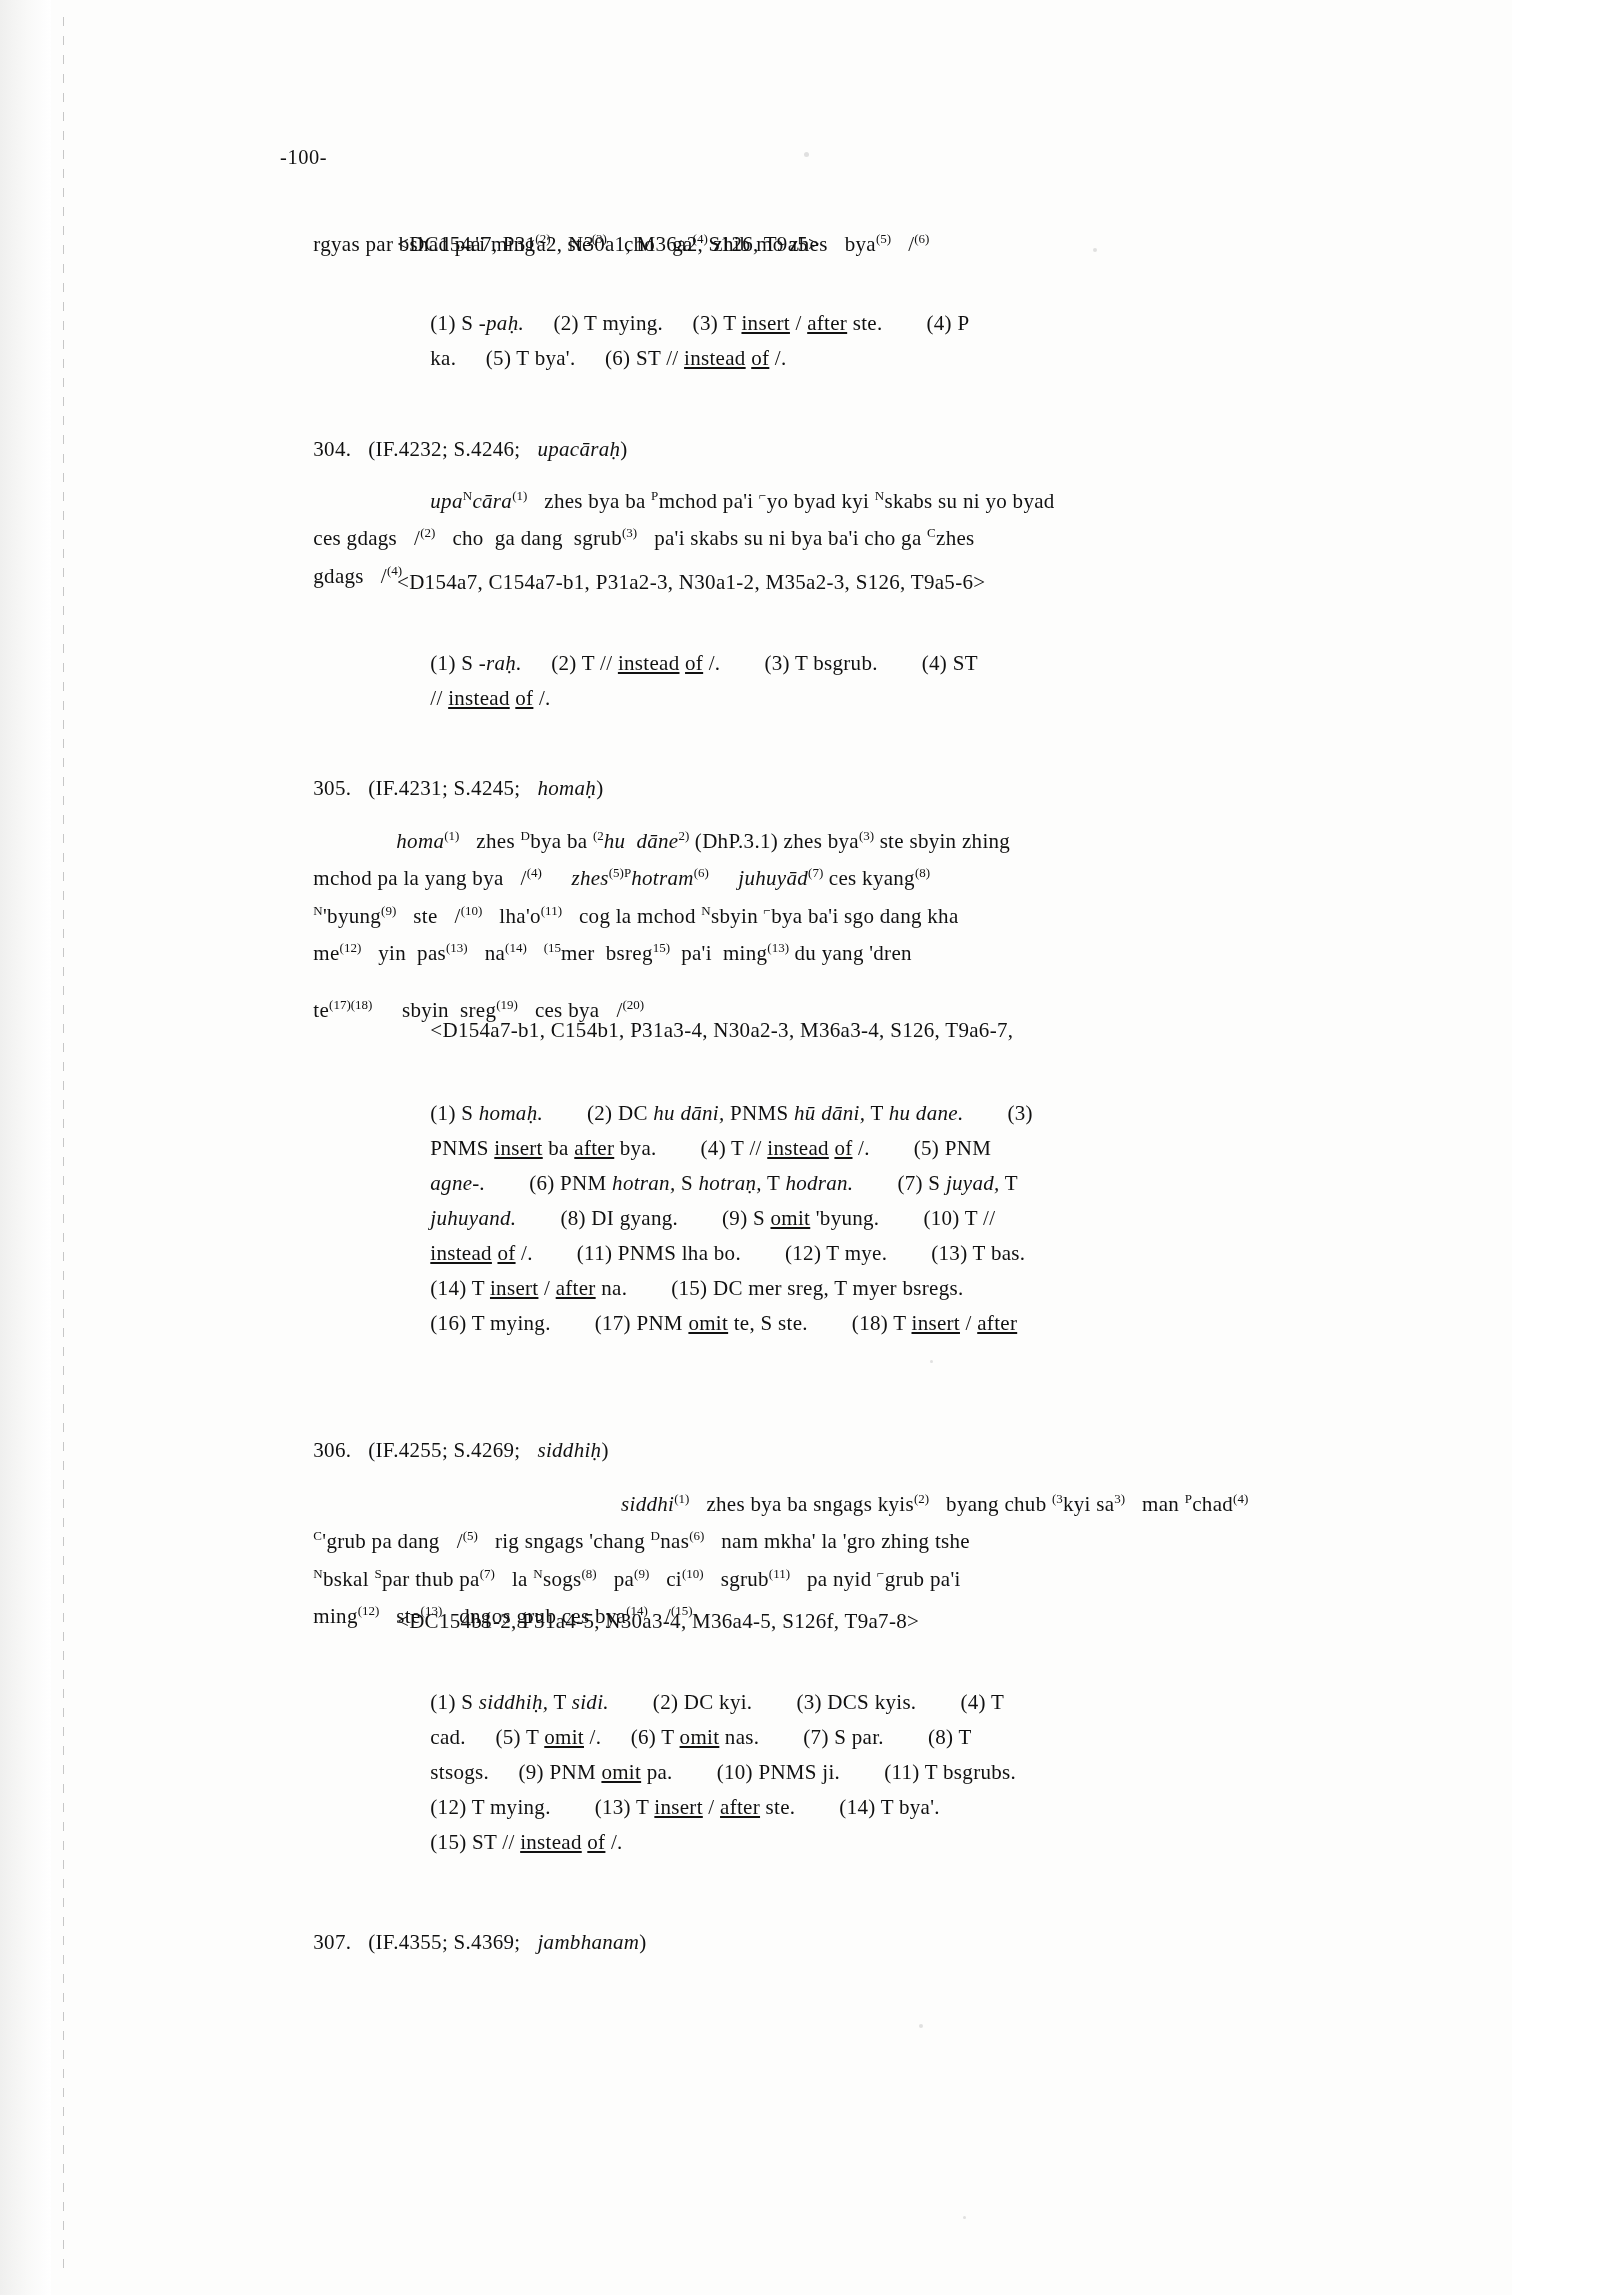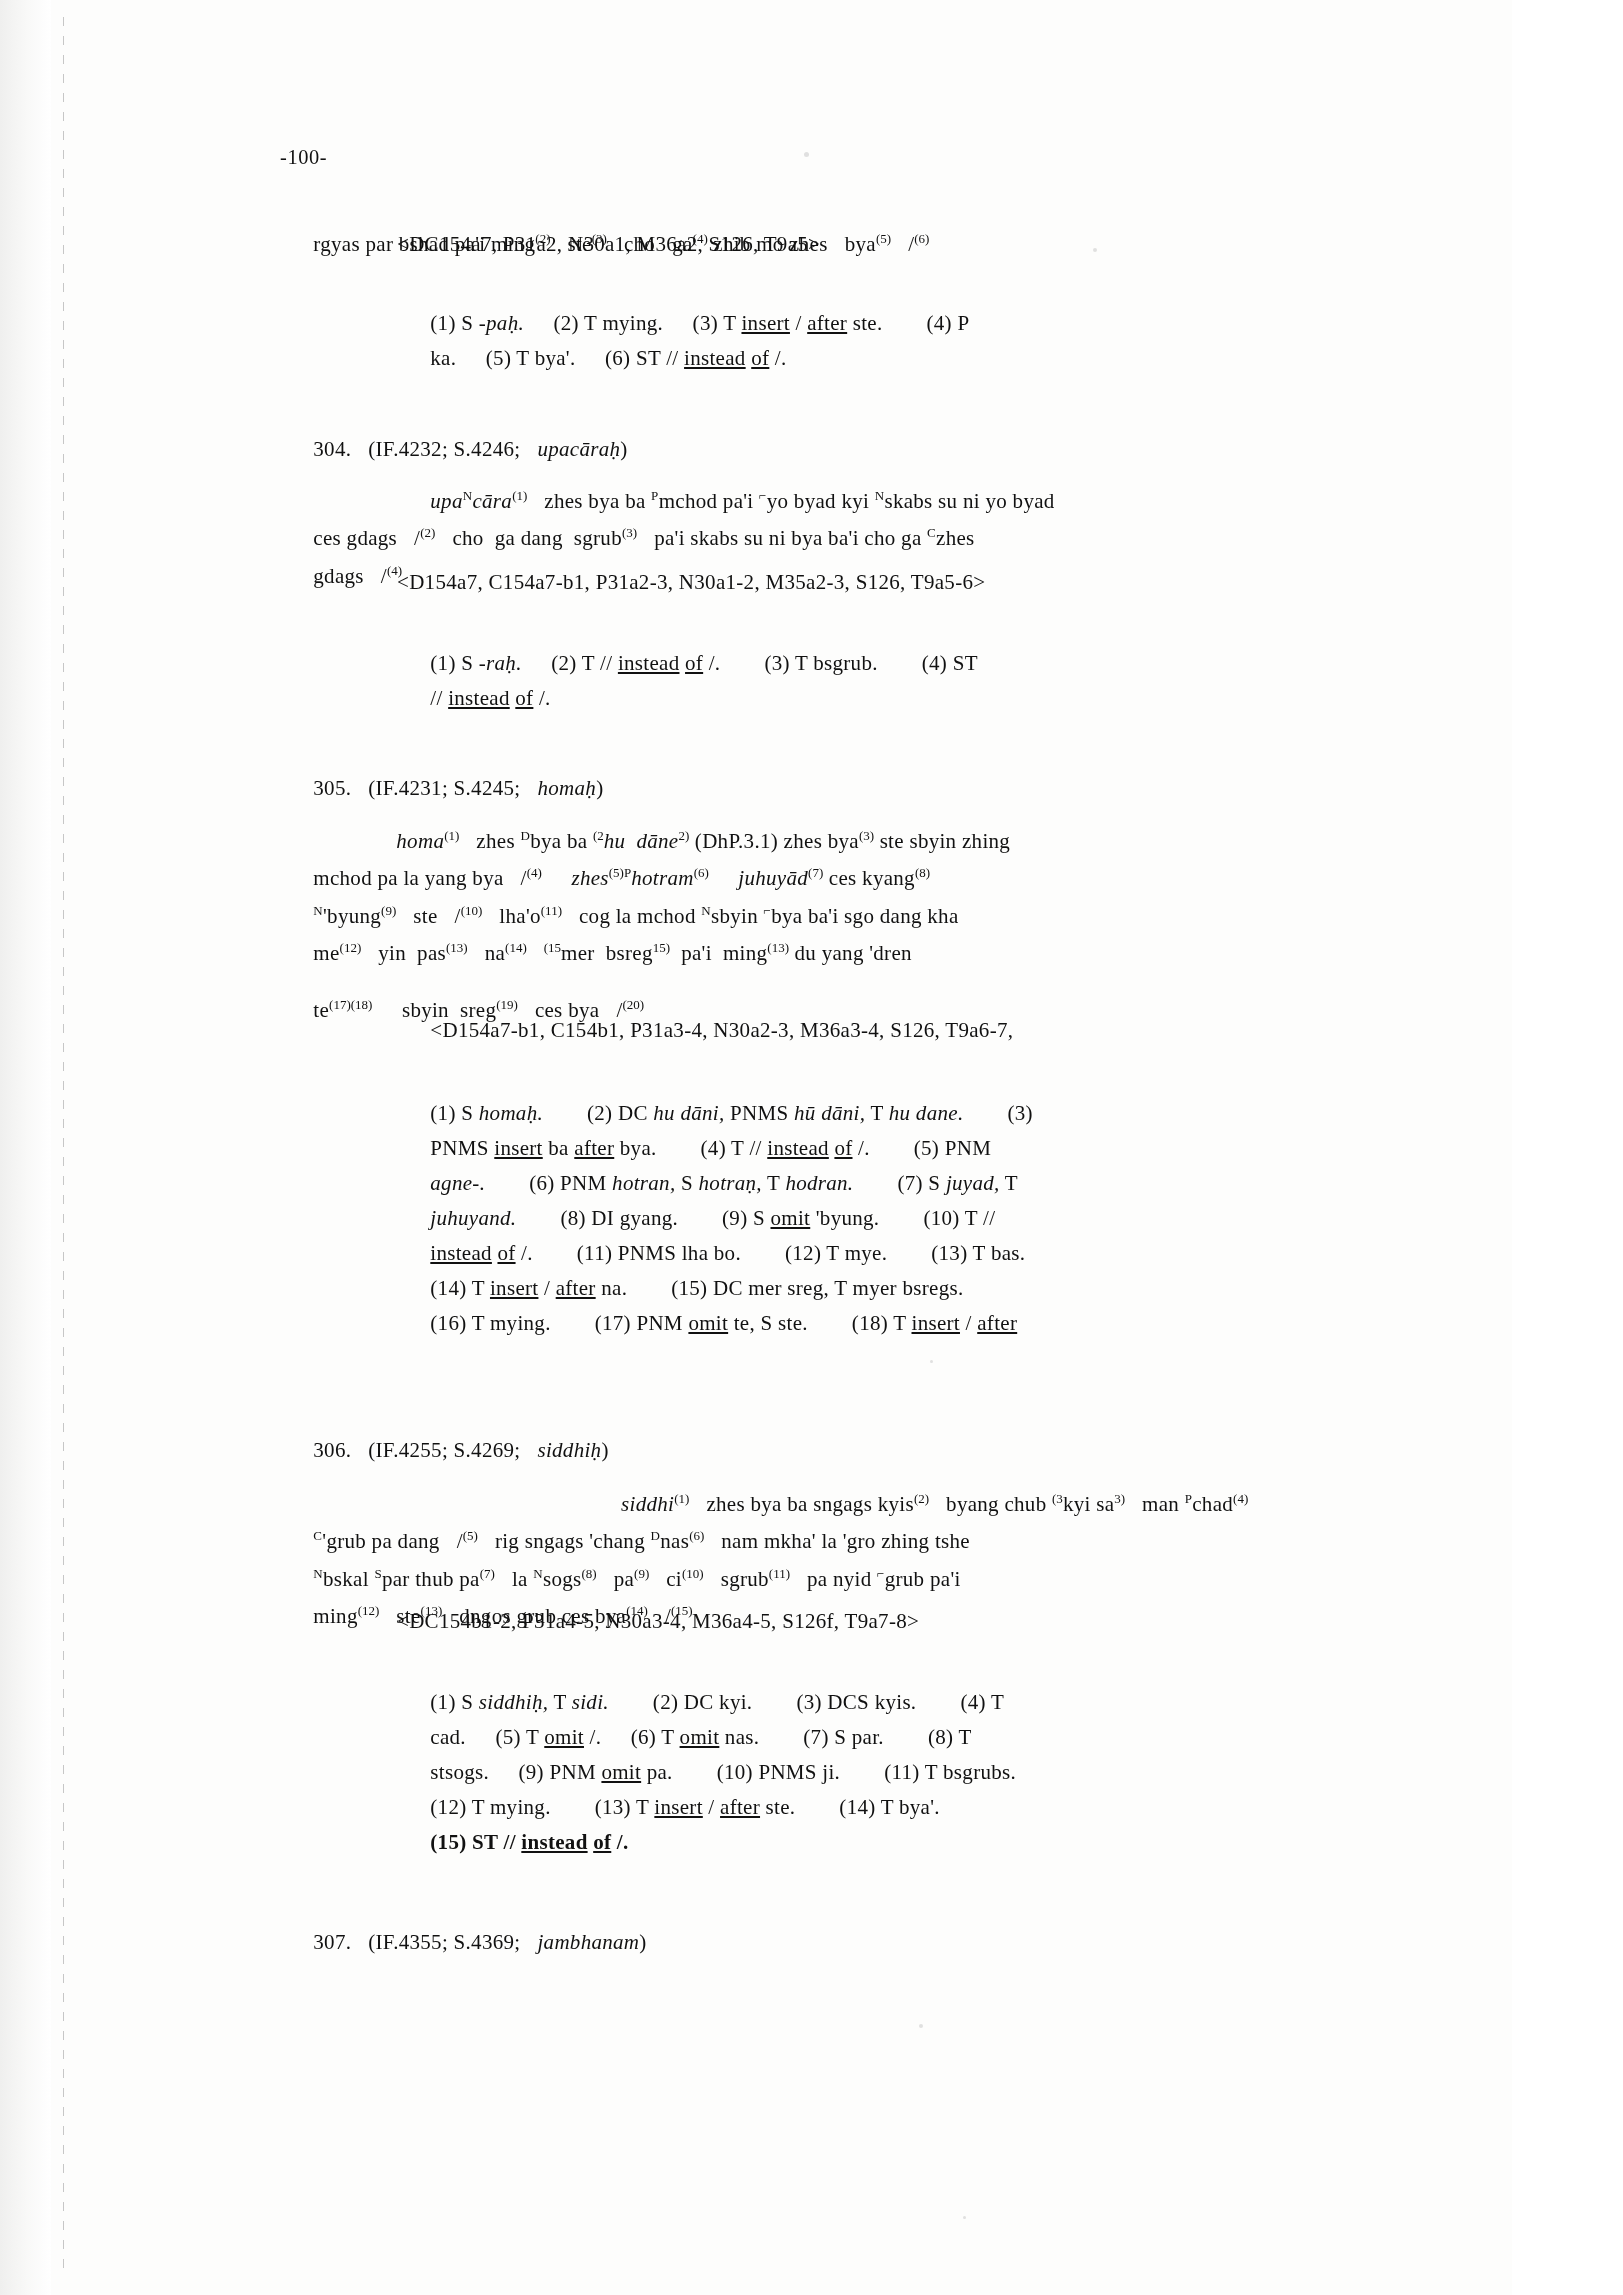--- a/index.html
+++ b/index.html
@@ -206,21 +206,21 @@
     </div>
     <div class="txt col-notes" style="top:1685px;">
       cad.<span class="gap"></span>(5) T <span class="u">omit</span> /.<span class="gap"></span>(6) T <span class="u">omit</span> nas.<span class="gap-l"></span>(7) S par.<span class="gap-l"></span>(8) T
     </div>
     <div class="txt col-notes" style="top:1720px;">
       stsogs.<span class="gap"></span>(9) PNM <span class="u">omit</span> pa.<span class="gap-l"></span>(10) PNMS ji.<span class="gap-l"></span>(11) T bsgrubs.
     </div>
     <div class="txt col-notes" style="top:1755px;">
       (12) T mying.<span class="gap-l"></span>(13) T <span class="u">insert</span> / <span class="u">after</span> ste.<span class="gap-l"></span>(14) T bya'.
     </div>
-    <div class="txt col-notes" style="top:1790px;font-weight:bold;">
+    <div class="txt col-notes" style="top:1790px;">
       (15) ST // <span class="u">instead</span> <span class="u">of</span> /.
     </div>
 
     <div class="txt col-entry" style="top:1890px;">
       <span>307.</span><span class="gap-s"></span><span>(IF.4355; S.4369;<span class="gap-s"></span><i>jambhanam</i>)</span>
     </div>
 
   </div>
 </div>
 

